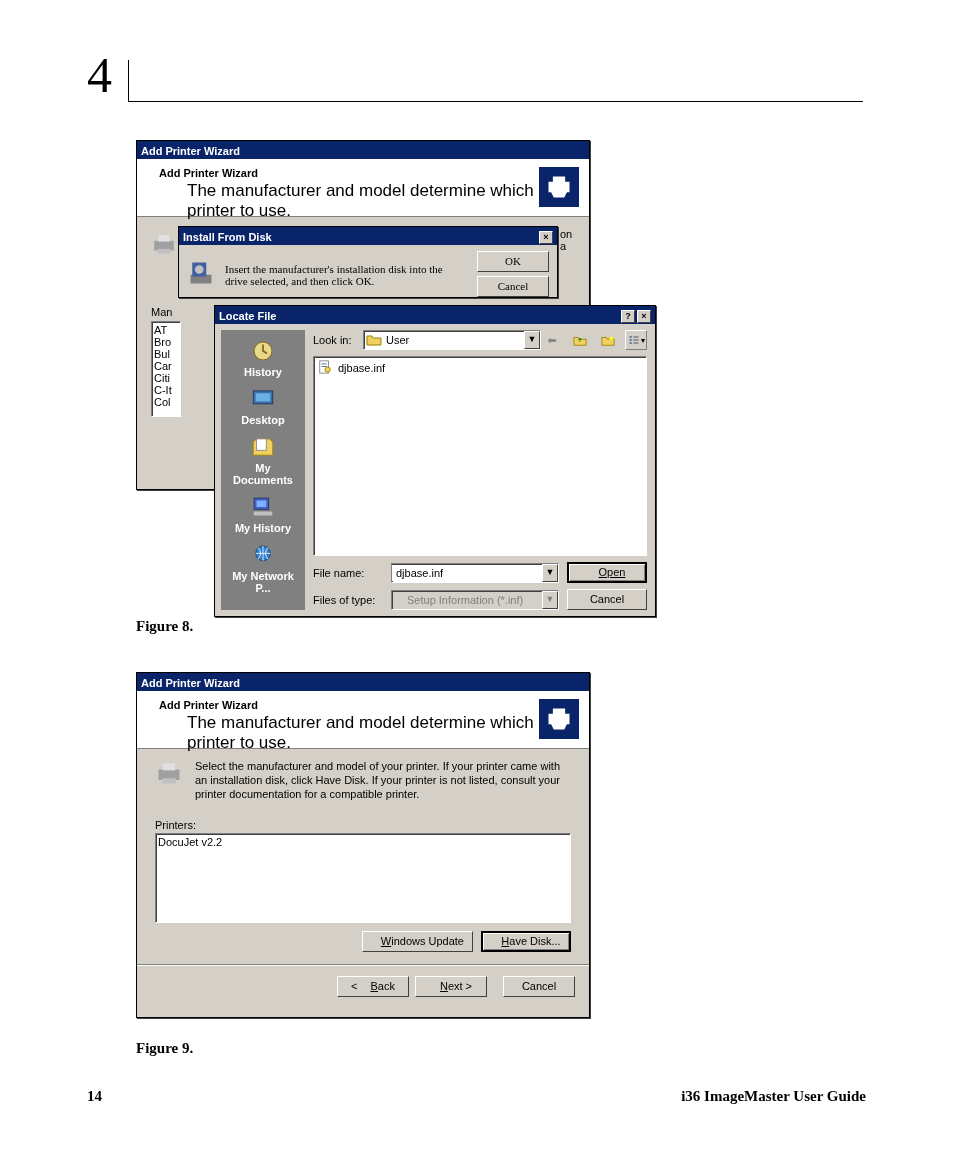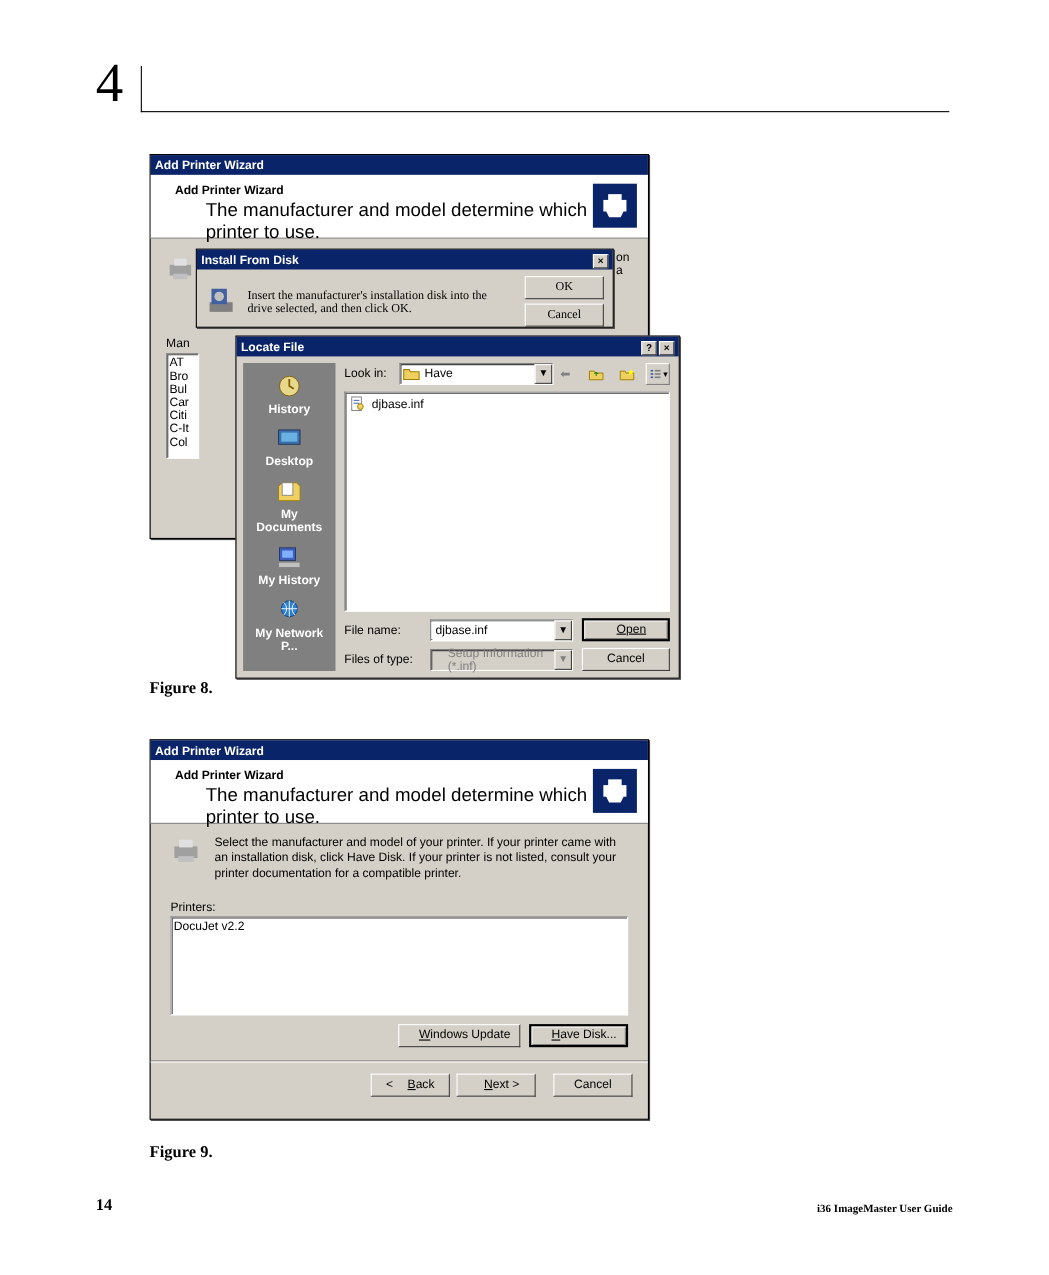--- a/index.html
+++ b/index.html
@@ -150,21 +150,21 @@
     color:#000;
   }
   .footer-left {
     position:absolute; left: 87px; bottom: 54px;
     font-family: Georgia, "Times New Roman", serif;
     font-weight: bold; font-size: 15px;
   }
   .footer-right {
     position:absolute; right: 88px; bottom: 54px;
     font-family: Georgia, "Times New Roman", serif;
-    font-weight: bold; font-size: 10px;
+    font-weight: bold; font-size: 15px;
   }
   .small-icon { width:16px; height:16px; display:inline-block; vertical-align:middle; }
   .toolbar-icons { display:flex; gap:6px; align-items:center; }
   .toolbar-icons .tb {
     width:22px; height:20px;
     display:flex;align-items:center;justify-content:center;
     border:1px solid transparent;
   }
   .label { font-size: 11px; }
   .disabled { color:#808080; }
@@ -242,21 +242,21 @@
       <div style="flex:1; font-size:11px; padding-top:2px;">Insert the manufacturer's installation disk into the drive selected, and then click OK.</div>
       <div style="display:flex; flex-direction:column; gap:4px;">
         <div class="btn">OK</div>
         <div class="btn">Cancel</div>
       </div>
     </div>
   </div>
   <div style="position:absolute; left:560px; top:228px; font-size:11px; white-space:pre; line-height:12px;">on
 a</div>
 
-  <div class="dlg" style="left:214px; top:305px; width:404px; height:312px;">
+  <div class="dlg" style="left:214px; top:305px; width:442px; height:312px;">
     <div class="titlebar">
       <span>Locate File</span>
       <div class="tbtns">
         <div class="tbtn">?</div>
         <div class="tbtn">×</div>
       </div>
     </div>
     <div style="display:flex; height:calc(100% - 18px);">
 
       <div class="placesbar" style="margin:6px 0 6px 6px; height:280px;font-weight:bold;">
@@ -302,21 +302,21 @@
       <div style="flex:1; padding:6px 8px 6px 8px; display:flex; flex-direction:column;">
 
         <div style="display:flex; align-items:center; gap:0; margin-bottom:6px;">
           <span class="label" style="width:50px;">Look in:</span>
           <div class="combo sunken" style="flex:1; max-width:200px;">
             <span class="small-icon" style="margin-left:2px;">
               <svg width="16" height="16" viewBox="0 0 16 16">
                   <path d="M1 4h5l1 2h8v7H1z" fill="#f0d060" stroke="#a08000"></path>
                 </svg>
             </span>
-            <span class="combo-text" style="background:transparent;">Have</span>
+            <span class="combo-text" style="background:transparent;">User</span>
             <div class="combo-btn">▼</div>
           </div>
           <div class="toolbar-icons">
             <div class="tb" style="color:#808080;">⬅</div>
             <div class="tb">
               <svg width="16" height="14" viewBox="0 0 16 16">
                   <path d="M1 5h5l1 2h8v7H1z" fill="#f0d060" stroke="#a08000"></path>
                   <path d="M8 10V6M6 8l2-2 2 2" stroke="#008000" fill="none"></path>
                 </svg>
             </div>

